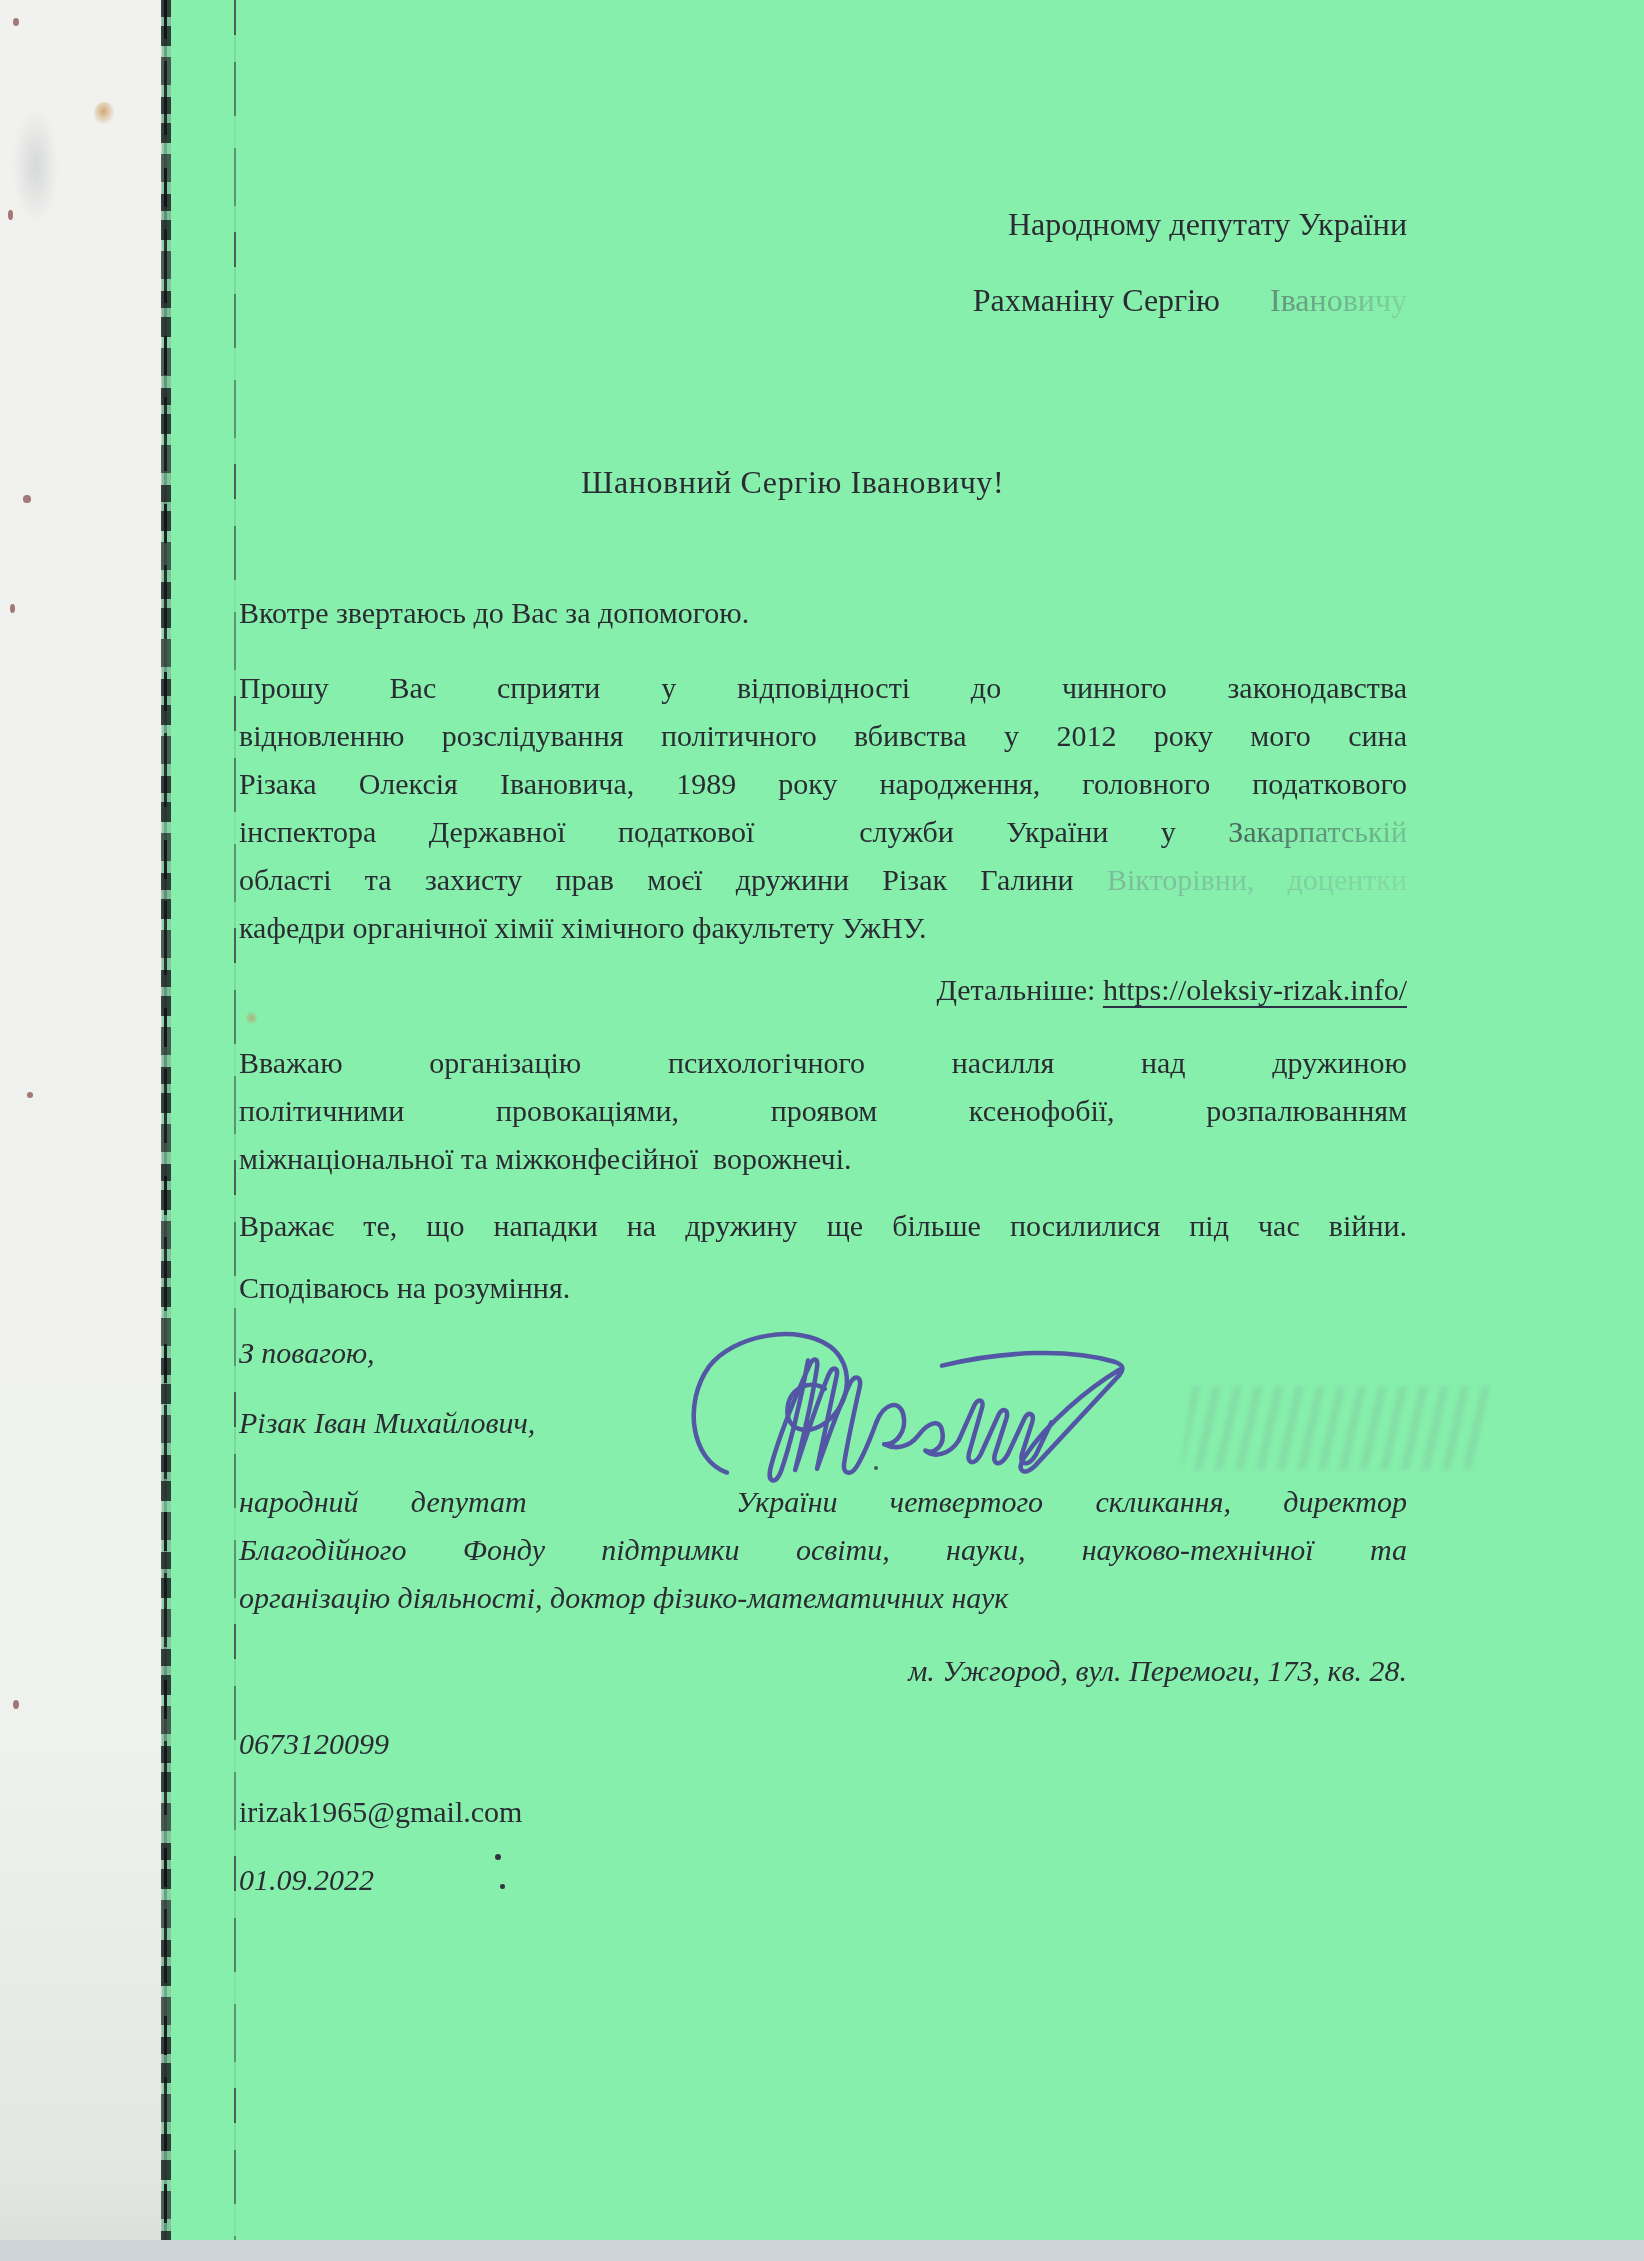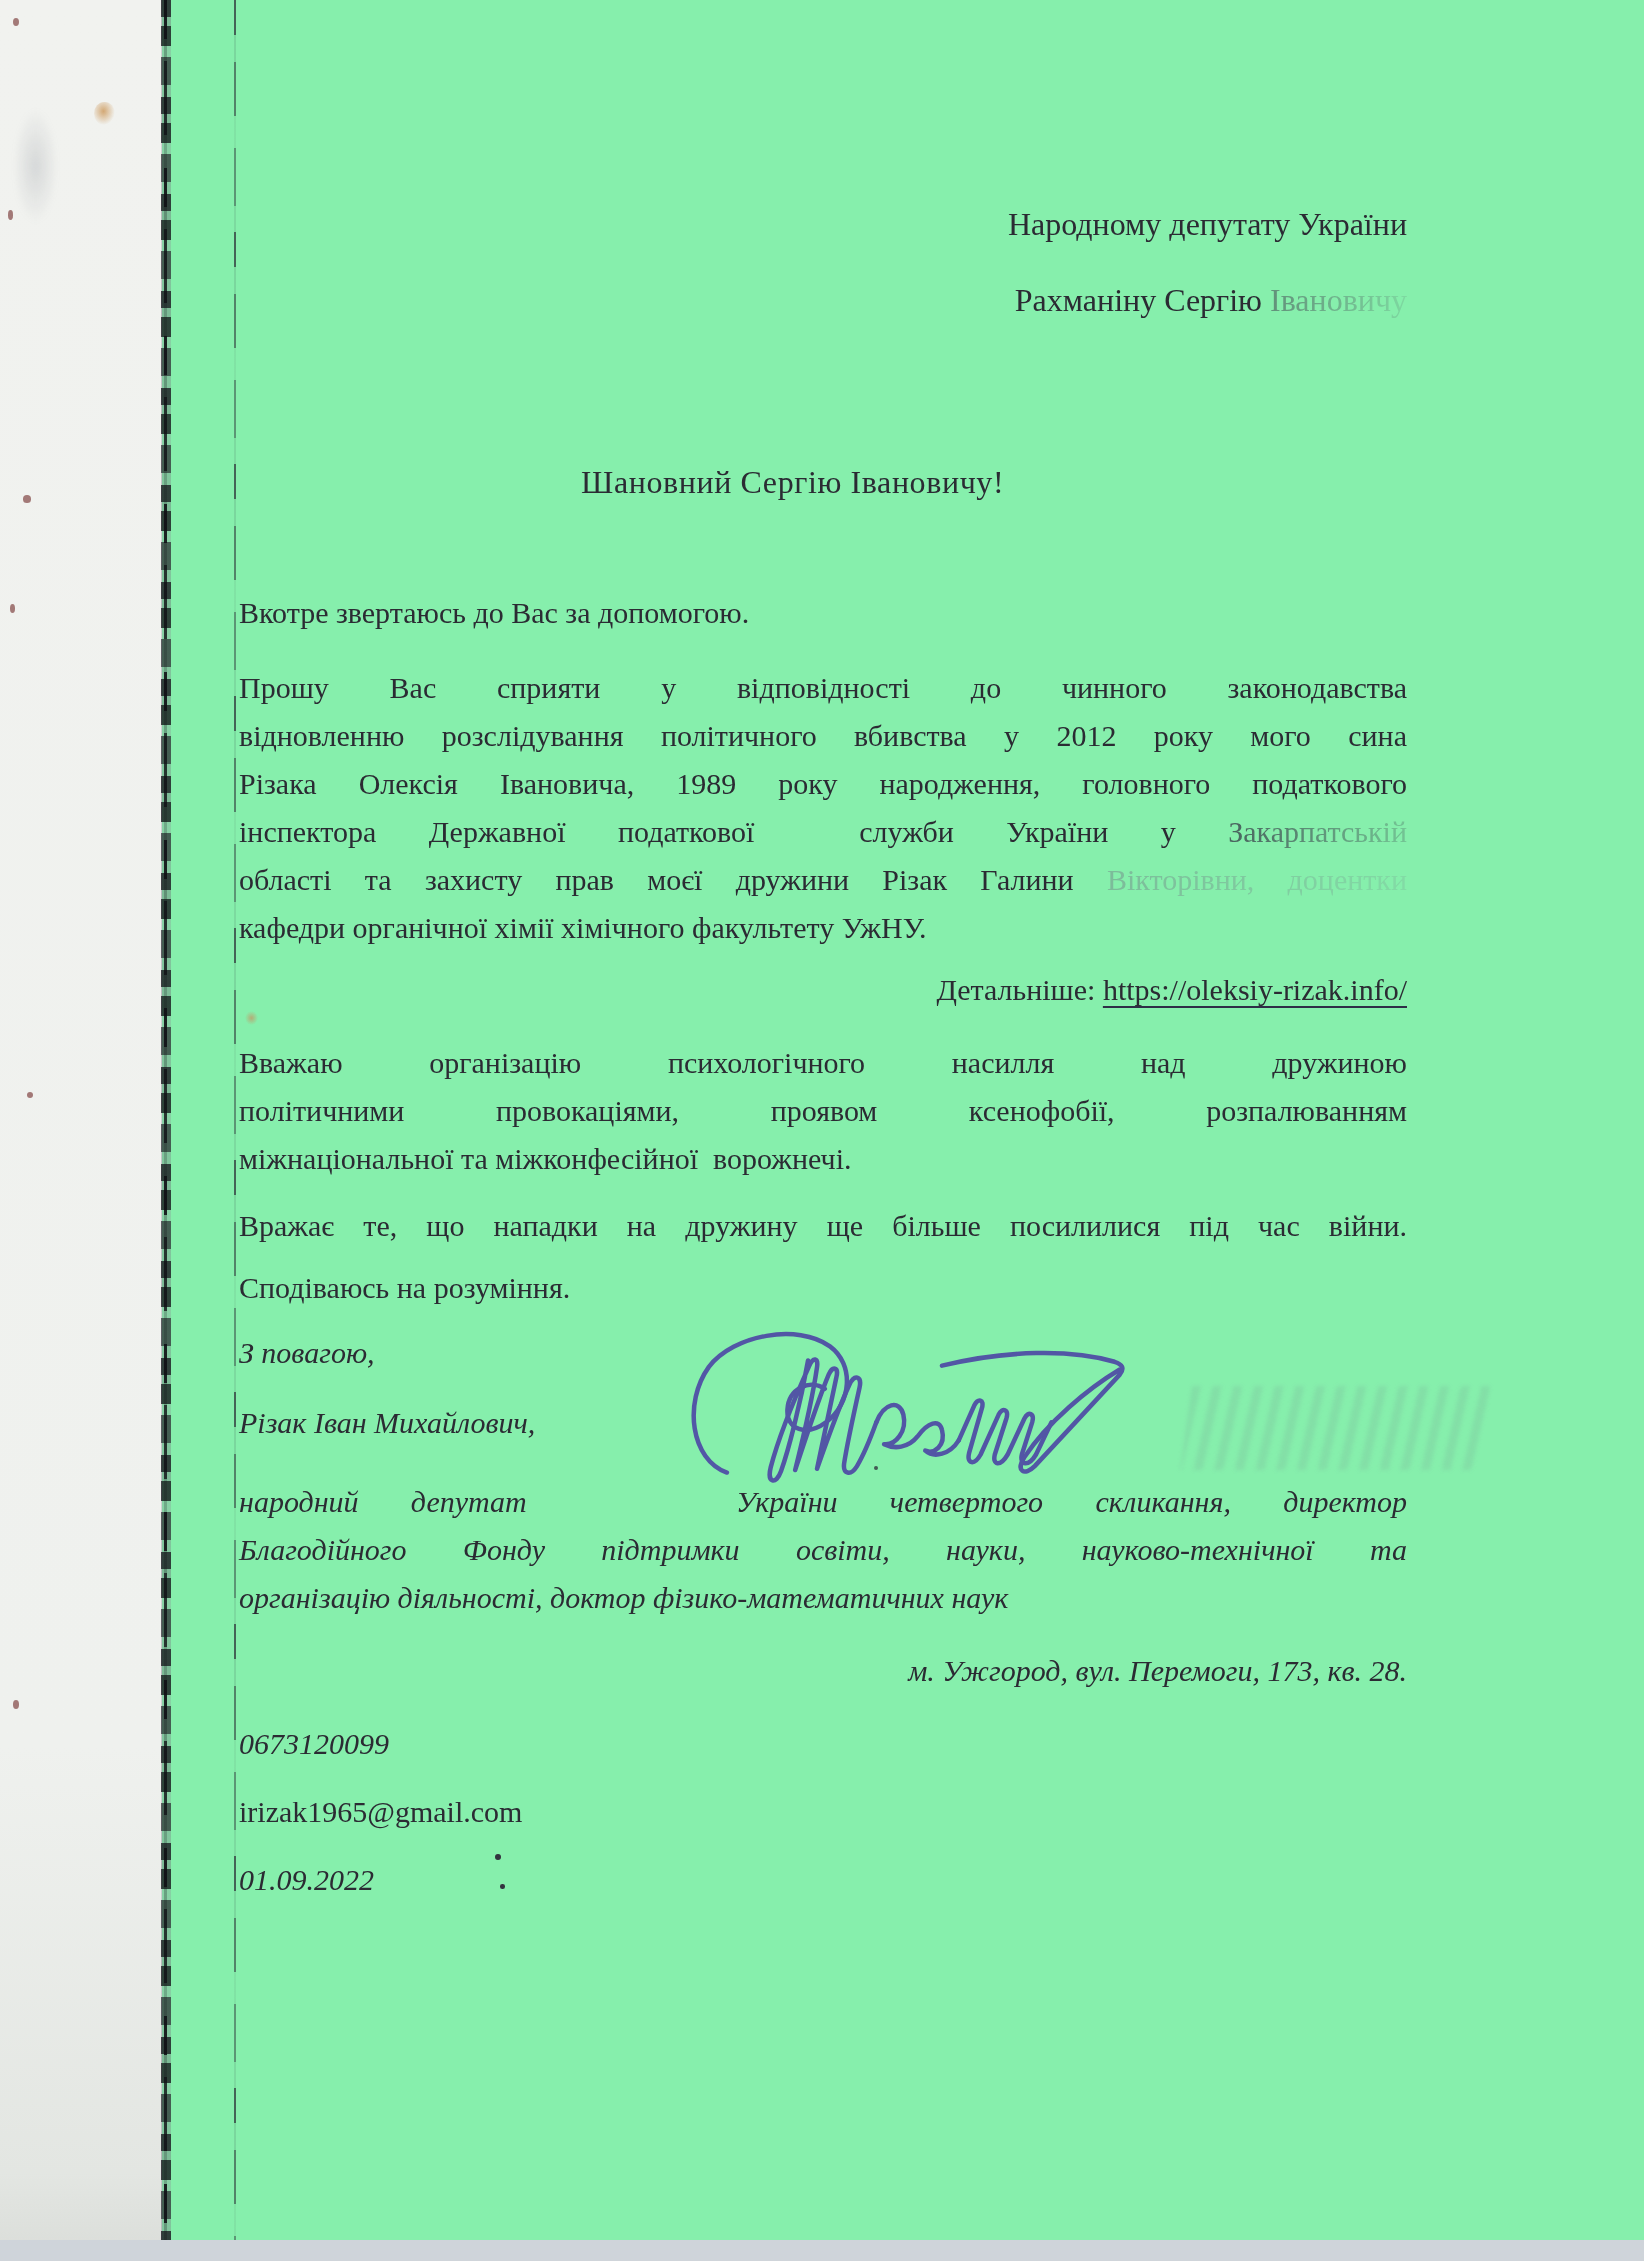--- a/index.html
+++ b/index.html
@@ -29,21 +29,21 @@
         filter:blur(0.3px);}
   .content{position:absolute;left:239px;top:0;width:1168px;
         font-size:30px;line-height:48px;}
   .line{white-space:normal;}
   .just{text-align:justify;text-align-last:justify;}
   .hdr{font-size:32px;line-height:76px;text-align:right;margin-top:186px;}
   .salut{font-size:32px;line-height:52px;margin-top:118px;margin-left:342px;letter-spacing:0.6px;}
   .it{font-style:italic;}
   .fade-soft{opacity:.62;color:#4a4f58;
         -webkit-mask-image:linear-gradient(to right,rgba(0,0,0,.95),rgba(0,0,0,.22));
-        mask-image:linear-gradient(to right,rgba(0,0,0,.95),rgba(0,0,0,.22));}
+        mask-image:linear-gradient(to right,rgba(0,0,0,.95),rgba(0,0,0,.22));margin-left:42px;}
   .fade-mid{opacity:.80;color:#3a3f4a;
         -webkit-mask-image:linear-gradient(to right,rgba(0,0,0,1),rgba(0,0,0,.30));
         mask-image:linear-gradient(to right,rgba(0,0,0,1),rgba(0,0,0,.30));}
   .fade-strong{opacity:.48;color:#707883;
         -webkit-mask-image:linear-gradient(to right,rgba(0,0,0,.9),rgba(0,0,0,.35));
         mask-image:linear-gradient(to right,rgba(0,0,0,.9),rgba(0,0,0,.35));}
   .ulink{text-decoration:underline;text-decoration-thickness:1.9px;text-underline-offset:5.8px;
         text-decoration-color:#2e2e46;}
   .sig{position:absolute;left:671px;top:1327px;width:542px;height:161px;}
   

